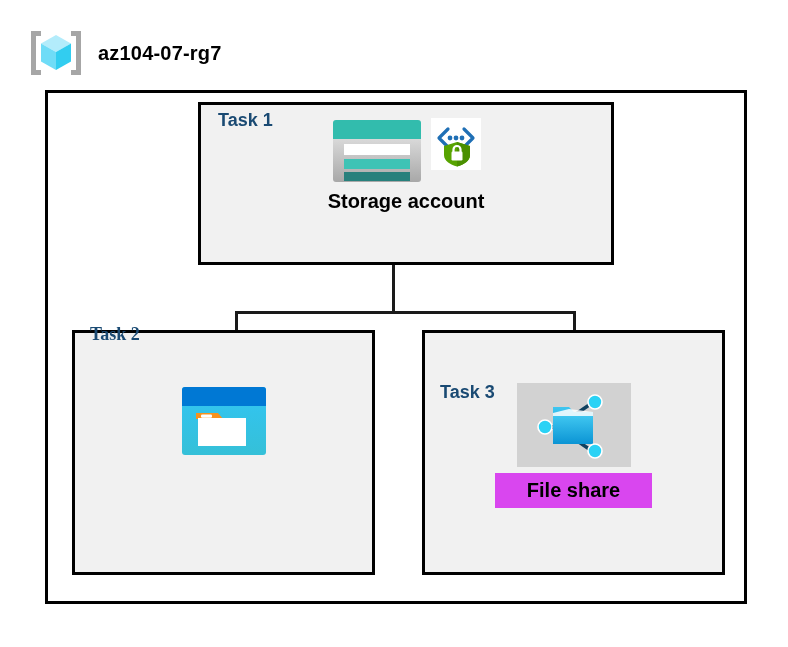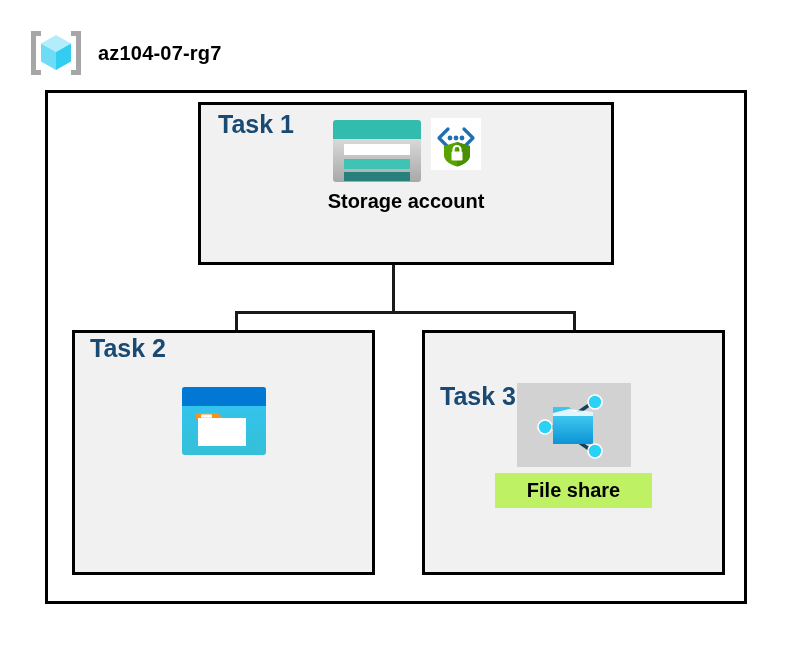--- a/index.html
+++ b/index.html
@@ -60,42 +60,42 @@
     box-sizing: border-box;
   }
   #task-1-box { left: 198px; top: 102px; width: 416px; height: 163px; }
   #task-2-box { left: 72px;  top: 330px; width: 303px; height: 245px; }
   #task-3-box { left: 422px; top: 330px; width: 303px; height: 245px; }
 
   .task-label {
     position: absolute;
     left: 20px;
     top: 10px;
-    font-size: 25px;
+    font-size: 18px;
     font-weight: bold;
     color: #1a4a73;
     white-space: nowrap;
   }
 
   
   .node {
     position: absolute;
     display: flex;
     flex-direction: column;
     align-items: center;
   }
   .node-caption {
     font-size: 20px;
     font-weight: bold;
     color: #000000;
     white-space: nowrap;
     margin-top: 6px;
   }
   .node-caption.banded {
-    background: #bef264;
+    background: #d946ef;
     padding: 6px 32px;
   }
 
   
   #node-storage-account { left: 253px; top: 118px; width: 306px; justify-content: center; }
   #storage-icon-row {
     display: flex;
     align-items: flex-start;
     justify-content: center;
     gap: 8px;
@@ -192,21 +192,21 @@
 
         <path d="M22.5 34 L22.5 31.5 A3.5 3.5 0 0 1 29.5 31.5 L29.5 34" fill="none" stroke="#ffffff" stroke-width="2.2"></path>
         <rect x="20.5" y="33.5" width="11" height="9" rx="1.2" fill="#ffffff"></rect>
       </svg>
     </span>
   </div>
   <div class="node-caption">Storage account</div>
 </div>
 
 <div class="task-box" id="task-2-box"></div>
-<div class="task-label" style="left:90px; top:334px;">Task 2</div>
+<div class="task-label" style="left:90px; top:324px;font-family:Liberation Serif, serif;">Task 2</div>
 
 <div class="node" id="node-blob-container">
   <span>
     <svg width="88" height="72" viewBox="0 0 88 72" xmlns="http://www.w3.org/2000/svg">
       <defs>
         <linearGradient id="gBlob" x1="0" y1="0" x2="0" y2="1">
           <stop offset="0" stop-color="#32c5f4"></stop>
           <stop offset="1" stop-color="#35c0d8"></stop>
         </linearGradient>
       </defs>

